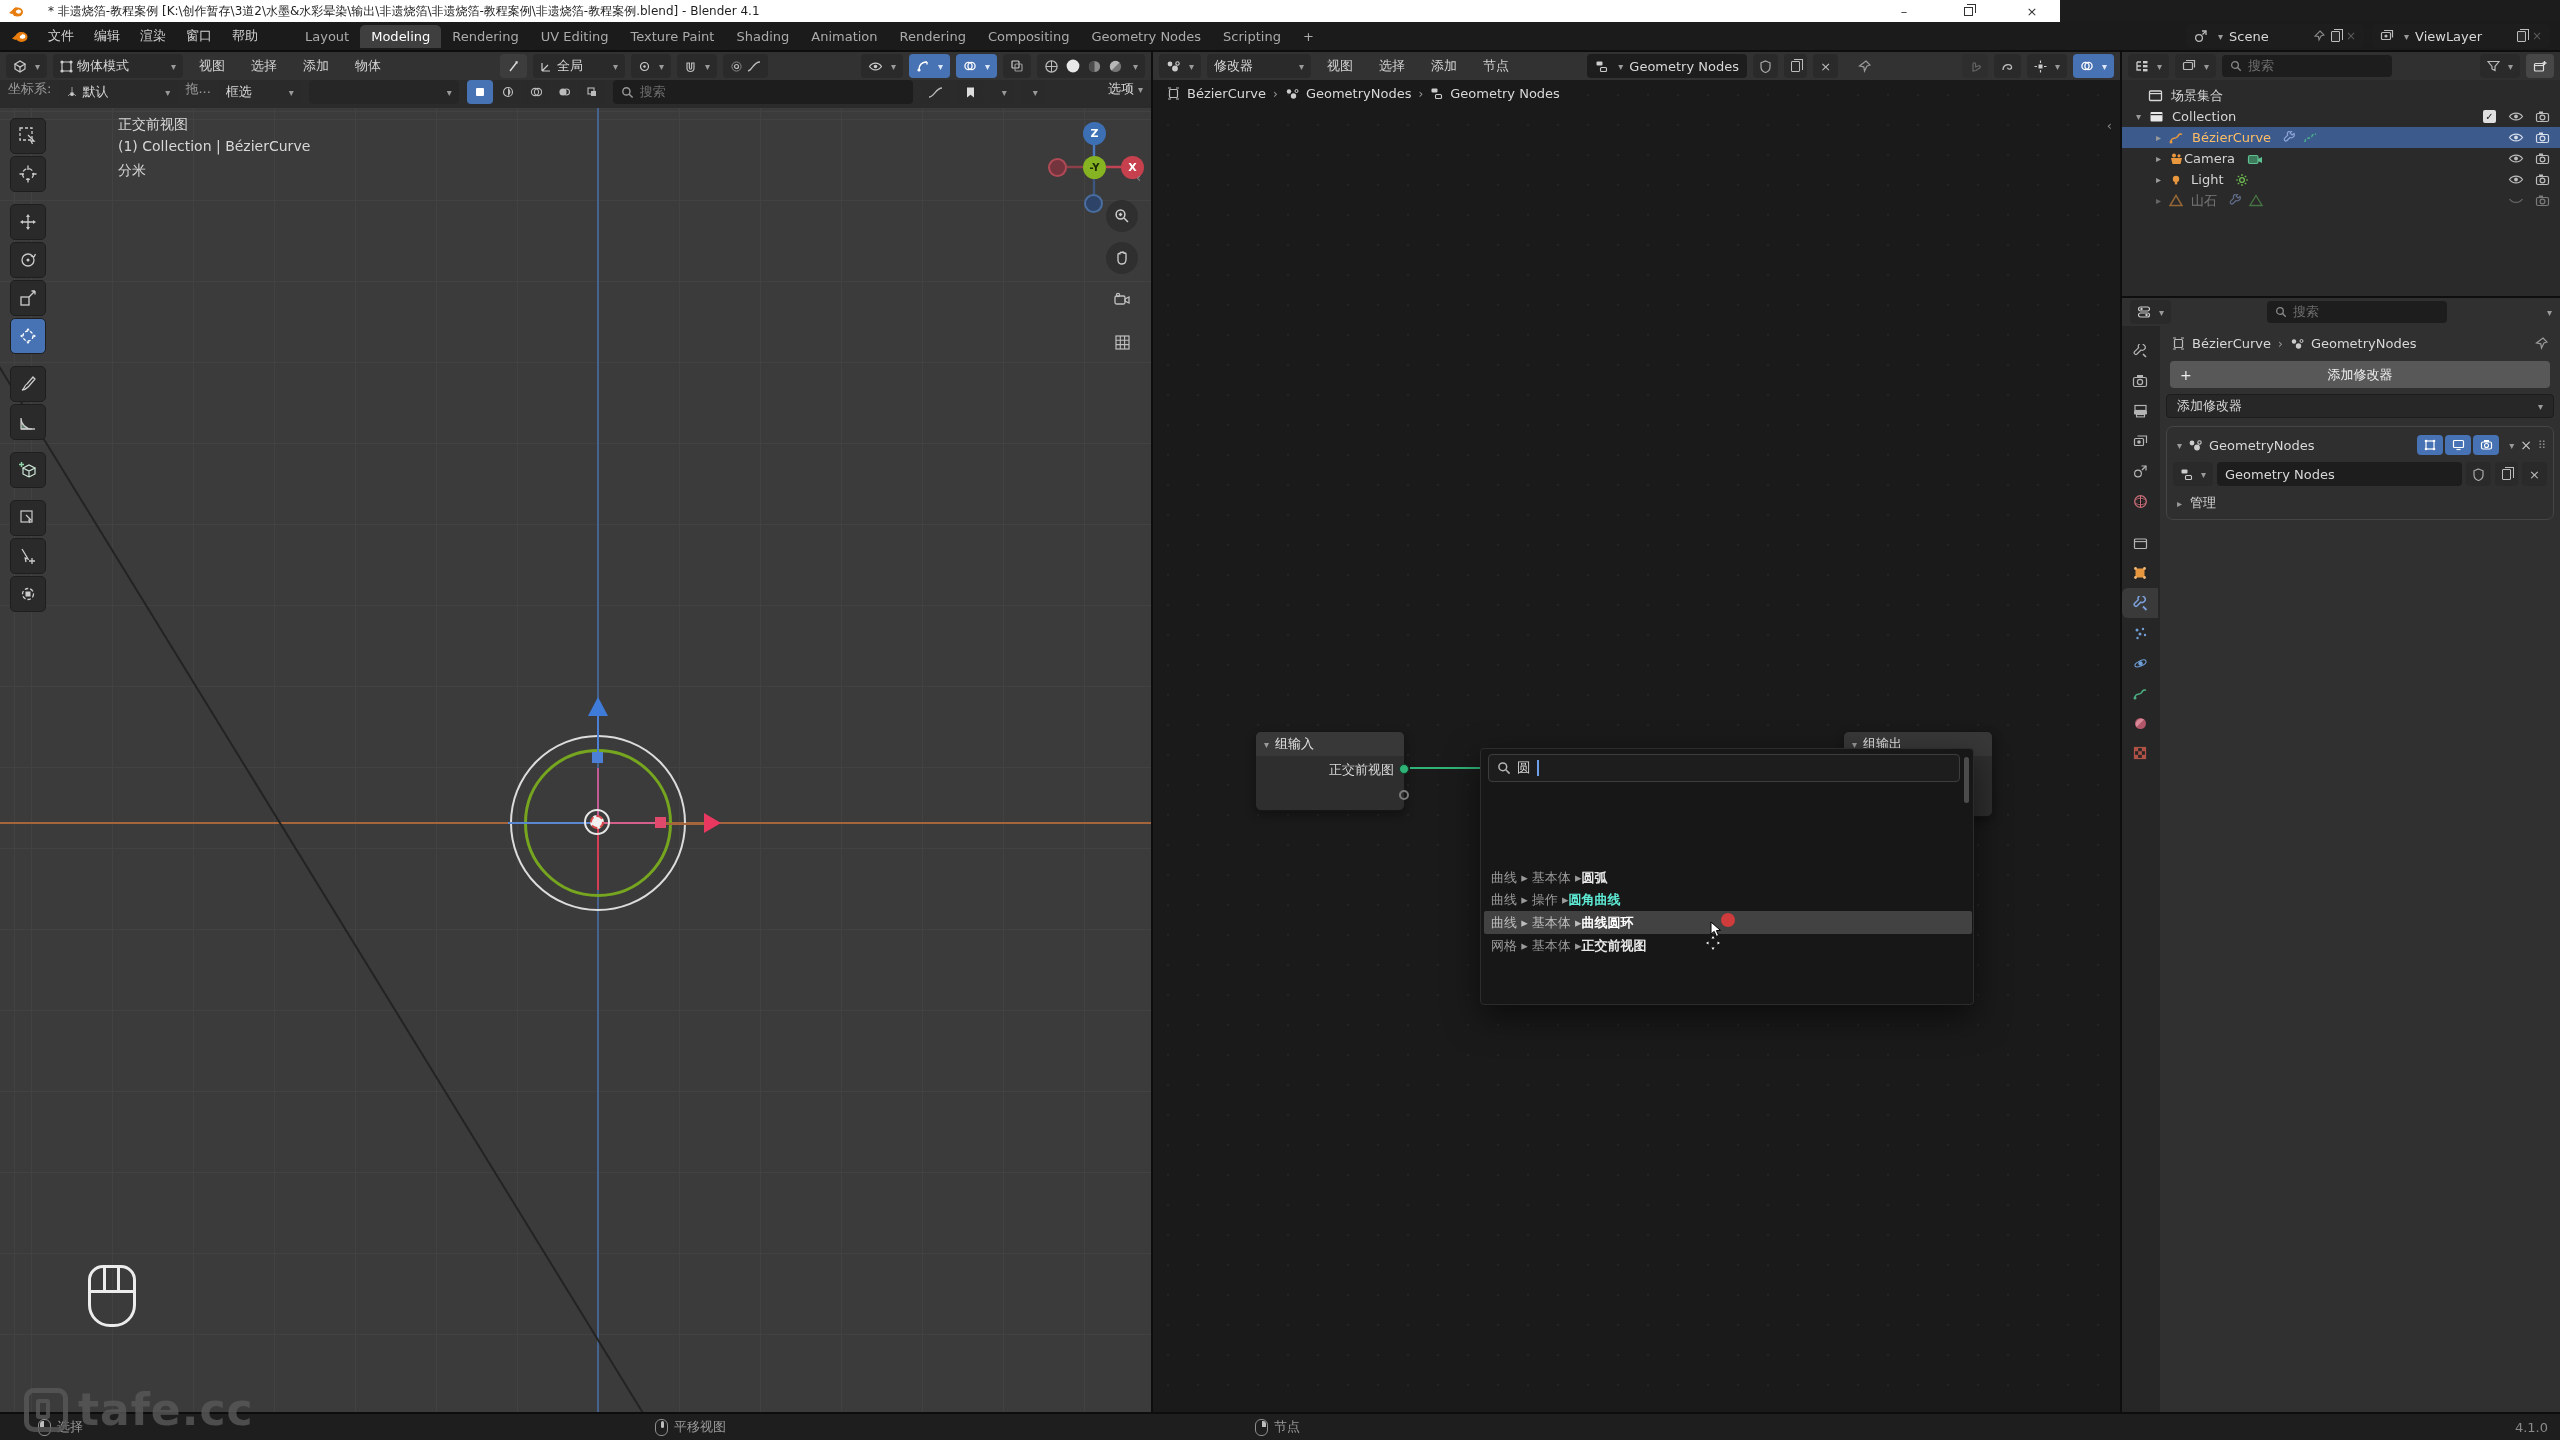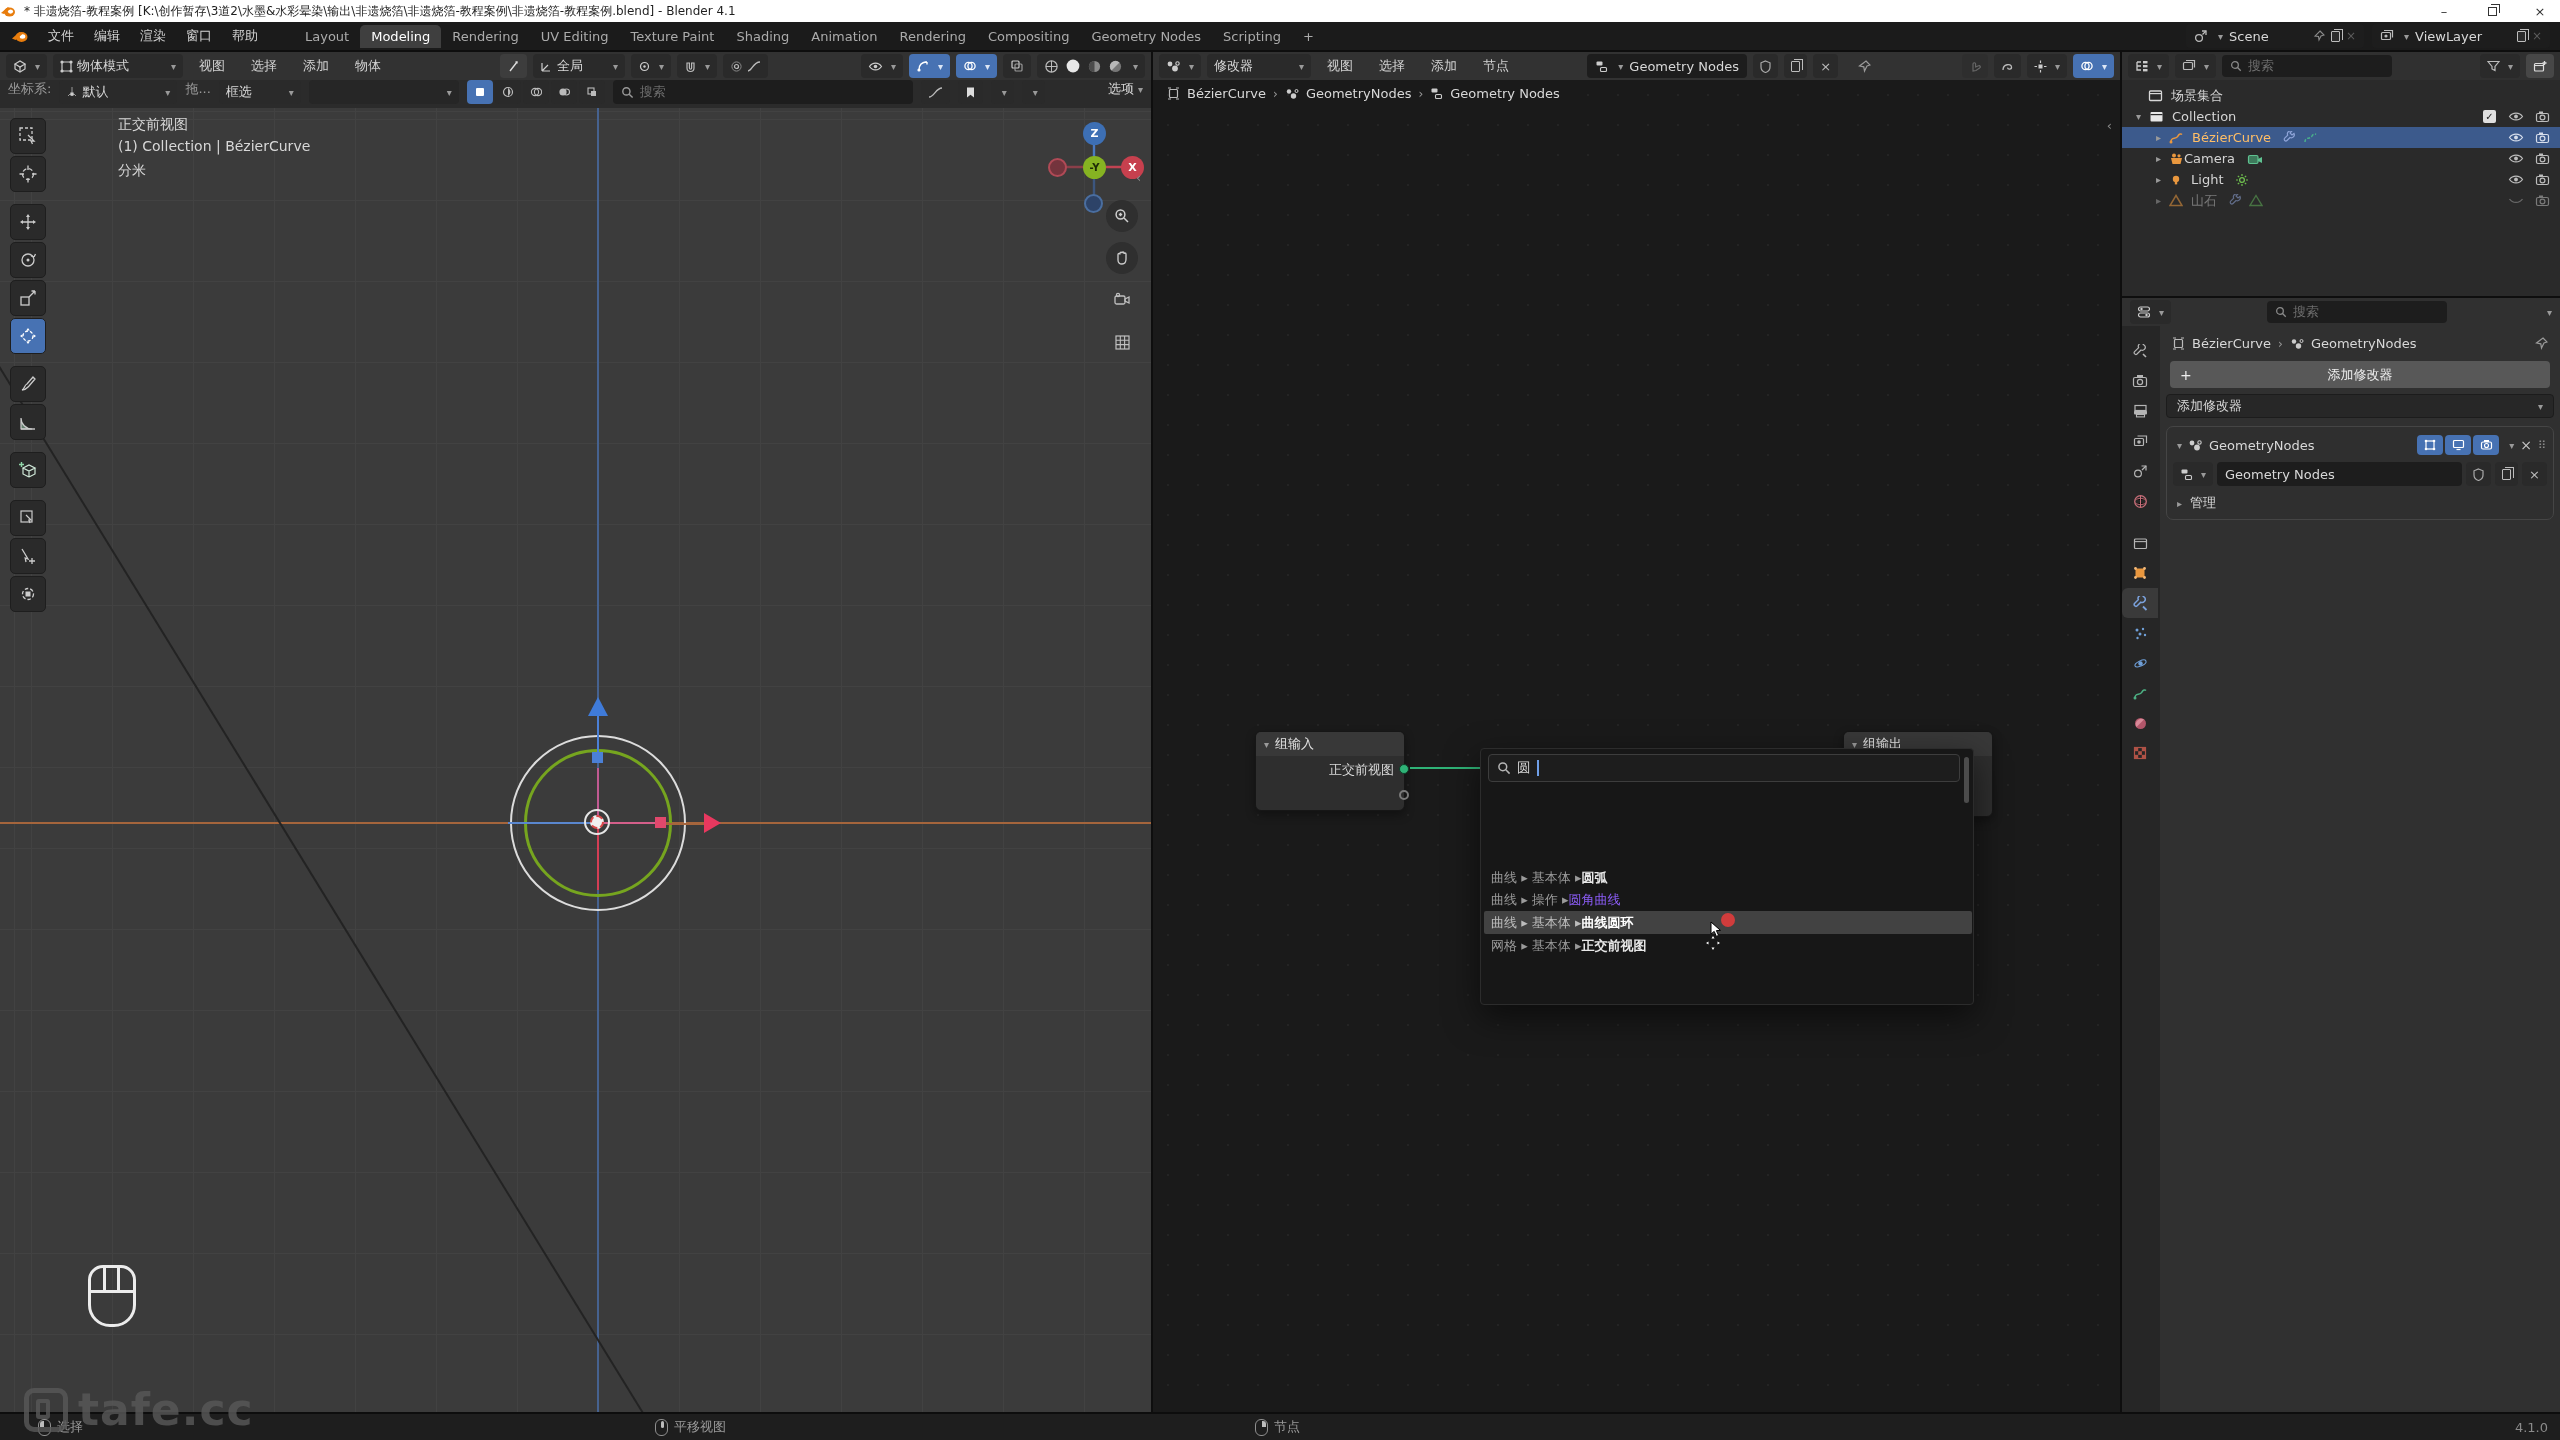--- a/index.html
+++ b/index.html
@@ -11,21 +11,21 @@
   .txt { color:#d8d8d8; font-size:13px; white-space:nowrap; }
   .dim { color:#9a9a9a; }
   .ph { color:#6e6e6e; }
   .menu-item { padding:0 10px; color:#d2d2d2; font-size:13px; white-space:nowrap; cursor:default; }
   .chev { color:#9a9a9a; font-size:10px; margin-left:4px; }
   .chip { background:#2a2a2a; border-radius:4px; height:24px; display:flex; align-items:center; padding:0 7px; gap:4px; }
   .chip.blue { background:#4772b3; }
   .field { background:#1d1d1d; border-radius:4px; height:24px; display:flex; align-items:center; padding:0 8px; gap:6px; }
   .vsep { width:2px; background:#0e0e0e; }
   
-  #titlebar { left:0; top:0; width:2560px; height:22px; background:#ffffff; display:flex; align-items:center; padding:0 0; gap:8px; }
+  #titlebar { left:0; top:0; width:2060px; height:22px; background:#ffffff; display:flex; align-items:center; padding:0 8px; gap:24px; }
   #titlebar .t { color:#1f1f1f; font-size:12px; white-space:nowrap; }
   .winbtn { width:40px; height:22px; display:flex; align-items:center; justify-content:center; color:#333; font-size:13px; }
   
   #topbar { left:0; top:22px; width:2560px; height:30px; background:#1b1b1b; border-bottom:2px solid #0e0e0e; display:flex; align-items:center; }
   .wstab { padding:4px 11px; font-size:13px; color:#ababab; border-radius:5px 5px 0 0; }
   .wstab.active { background:#3f3f3f; color:#ffffff; }
   
   .ed-header { background:#323232; height:28px; display:flex; align-items:center; }
   .ed-subrow { background:#2b2b2b; height:28px; display:flex; align-items:flex-start; }
   
@@ -626,21 +626,21 @@
           <span style="display:block;width:2px;height:16px;background:#6f9fe8"></span>
         </div>
         <div class="abs" style="right:4px;top:8px;width:5px;height:46px;background:#4c4c4c;border-radius:3px"></div>
 
         <div class="row abs" style="left:10px;top:118px;height:22px;">
           <span class="txt dim">曲线 ▸ 基本体 ▸ </span>
           <span class="txt" style="color:#e8e8e8;font-weight:bold">圆弧</span>
         </div>
         <div class="row abs" style="left:10px;top:140px;height:22px;">
           <span class="txt dim">曲线 ▸ 操作 ▸ </span>
-          <span class="txt" style="color:#8b5cf6;font-weight:normal">圆角曲线</span>
+          <span class="txt" style="color:#5eead4;font-weight:bold">圆角曲线</span>
         </div>
         <div class="abs" style="left:3px;top:162px;width:488px;height:23px;background:#424242;border-radius:2px"></div>
         <div class="row abs" style="left:10px;top:162px;height:23px;z-index:2">
           <span class="txt" style="color:#bdbdbd">曲线 ▸ 基本体 ▸ </span>
           <span class="txt" style="color:#ffffff;font-weight:bold">曲线圆环</span>
         </div>
         <div class="row abs" style="left:10px;top:186px;height:22px;">
           <span class="txt dim">网格 ▸ 基本体 ▸ </span>
           <span class="txt" style="color:#e8e8e8;font-weight:bold">正交前视图</span>
         </div>

